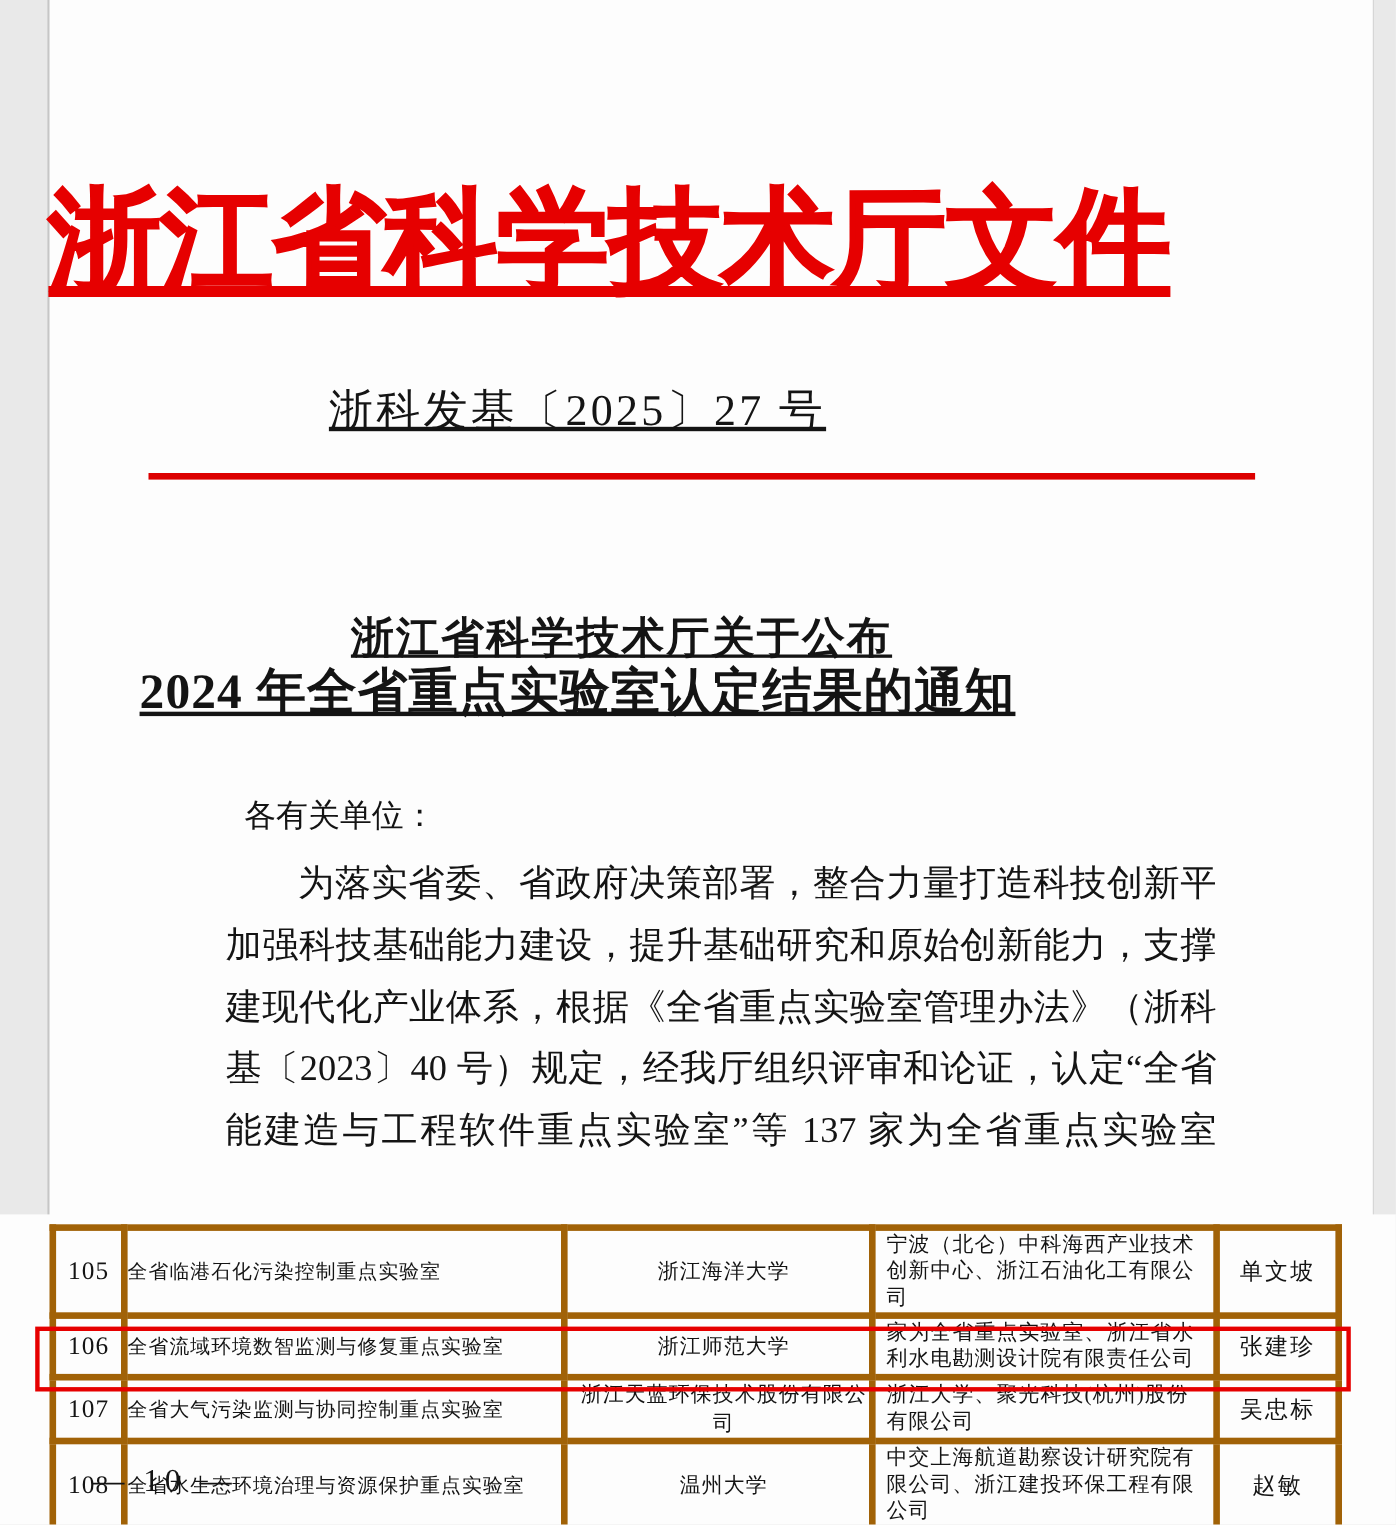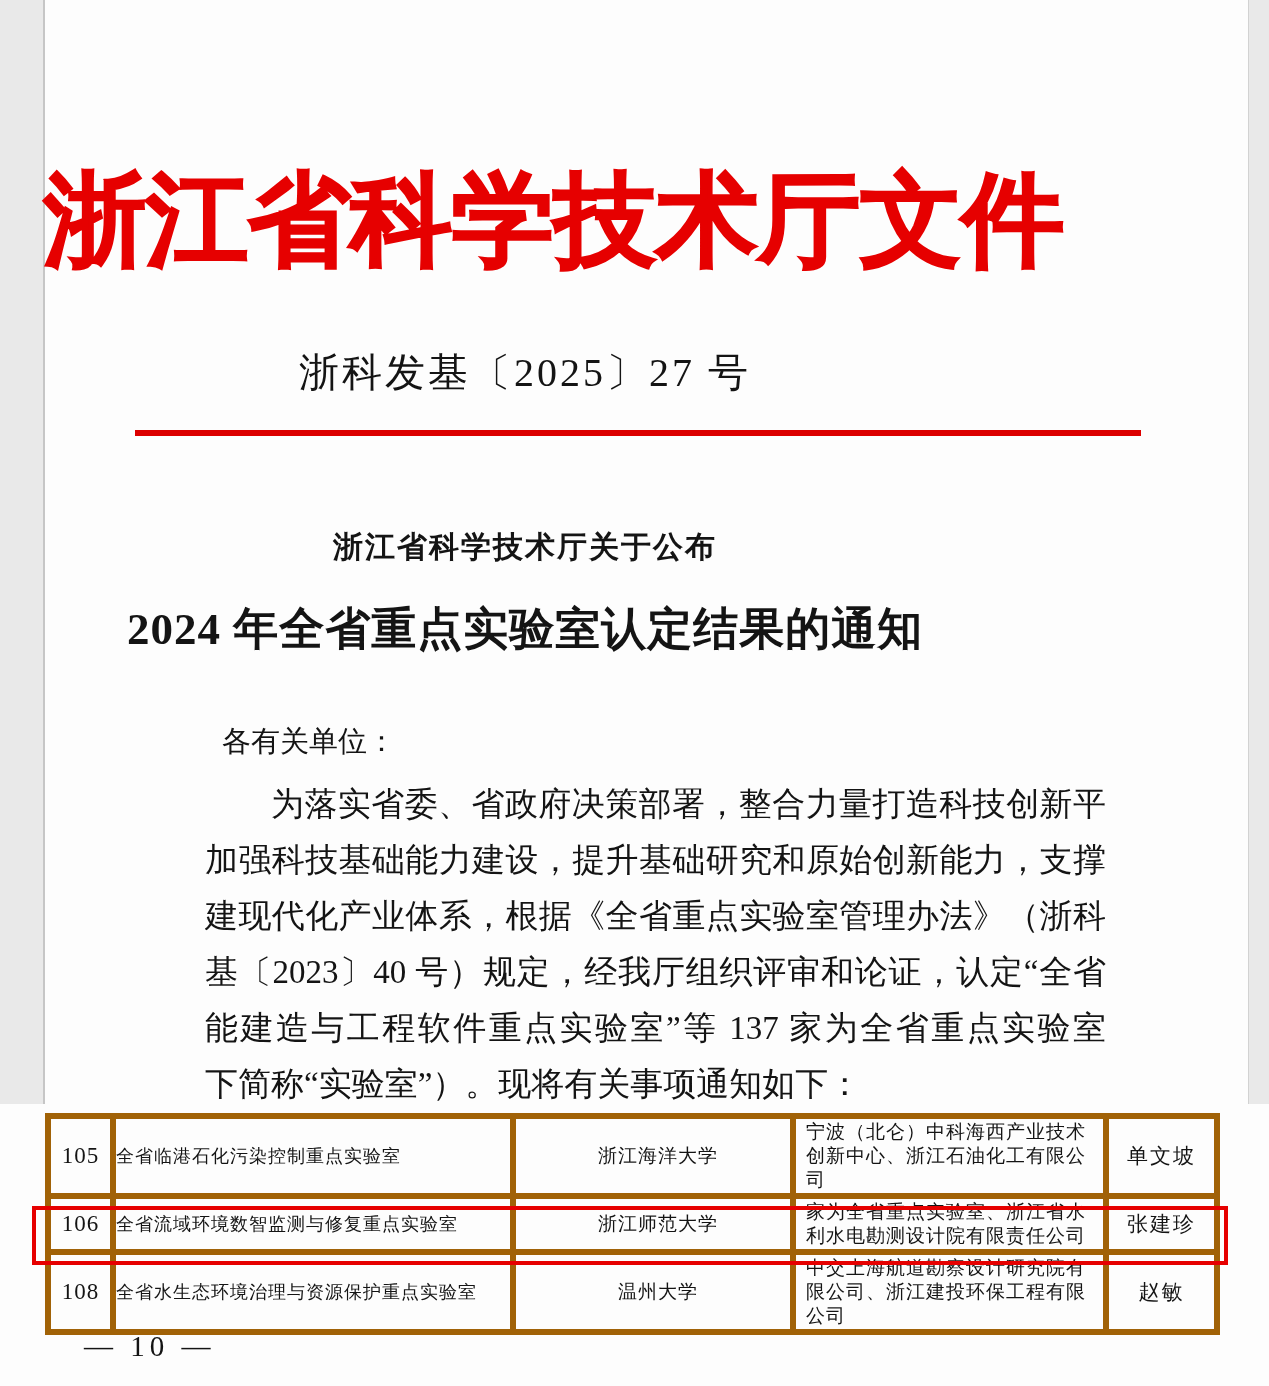--- a/index.html
+++ b/index.html
@@ -23,20 +23,21 @@
     position: absolute;
     left: 0; top: 1104px;
     width: 1269px; height: 282px;
     background: #fdfdfd;
   }
   .centered-band {
     position: absolute;
     left: 44px; width: 962px;
     text-align: center;
     white-space: nowrap;
+    text-decoration: underline;
   }
   .letterhead-title {
     top: 146px;
     font-size: 102px;
     font-weight: 900;
     color: #e60000;
     -webkit-text-stroke: 2px #e60000;
     letter-spacing: 0px;
     line-height: 150px;
   }
@@ -46,24 +47,25 @@
     letter-spacing: 3px;
     line-height: 46px;
   }
   .red-rule {
     position: absolute;
     left: 135px; top: 430px;
     width: 1006px; height: 6px;
     background: #dc0000;
   }
   .notice-title-1 {
-    top: 527px;
-    font-size: 30px;
+    top: 553px;
+    font-size: 39px;
     font-weight: bold;
     letter-spacing: 2px;
+    margin-left: 40px;
   }
   .notice-title-2 {
     top: 599px;
     font-size: 45px;
     font-weight: bold;
     letter-spacing: 1px;
   }
   .salutation {
     position: absolute;
     left: 205px; top: 722px;
@@ -142,21 +144,20 @@
 <div class="centered-band notice-title-2">2024 年全省重点实验室认定结果的通知</div>
 
 <div class="salutation">各有关单位：</div>
 
 <div class="body-para">
   <div class="body-line indent">为落实省委、省政府决策部署，整合力量打造科技创新平台，</div>
   <div class="body-line">加强科技基础能力建设，提升基础研究和原始创新能力，支撑构</div>
   <div class="body-line">建现代化产业体系，根据《全省重点实验室管理办法》（浙科发</div>
   <div class="body-line">基〔2023〕40 号）规定，经我厅组织评审和论证，认定“全省智</div>
   <div class="body-line">能建造与工程软件重点实验室”等 137 家为全省重点实验室（以</div>
-  <div class="body-line last">下简称“实验室”）。现将有关事项通知如下：</div>
 </div>
 
 <table class="results-table">
   <colgroup>
     <col class="col-no">
       <col class="col-lab">
       <col class="col-host">
       <col class="col-part">
       <col class="col-lead">
   </colgroup>
@@ -169,20 +170,27 @@
       <td class="cell-lead">单文坡</td>
     </tr>
     <tr>
       <td class="cell-no">106</td>
       <td class="cell-lab">全省流域环境数智监测与修复重点实验室</td>
       <td class="cell-host">浙江师范大学</td>
       <td class="cell-part">家为全省重点实验室、浙江省水利水电勘测设计院有限责任公司</td>
       <td class="cell-lead">张建珍</td>
     </tr>
     <tr>
+      <td class="cell-no">107</td>
+      <td class="cell-lab">全省大气污染监测与协同控制重点实验室</td>
+      <td class="cell-host">浙江天蓝环保技术股份有限公司</td>
+      <td class="cell-part">浙江大学、聚光科技(杭州)股份有限公司</td>
+      <td class="cell-lead">吴忠标</td>
+    </tr>
+    <tr>
       <td class="cell-no">108</td>
       <td class="cell-lab">全省水生态环境治理与资源保护重点实验室</td>
       <td class="cell-host">温州大学</td>
       <td class="cell-part">中交上海航道勘察设计研究院有限公司、浙江建投环保工程有限公司</td>
       <td class="cell-lead">赵敏</td>
     </tr>
   </tbody>
 </table>
 
 <div class="highlight-box"></div>

